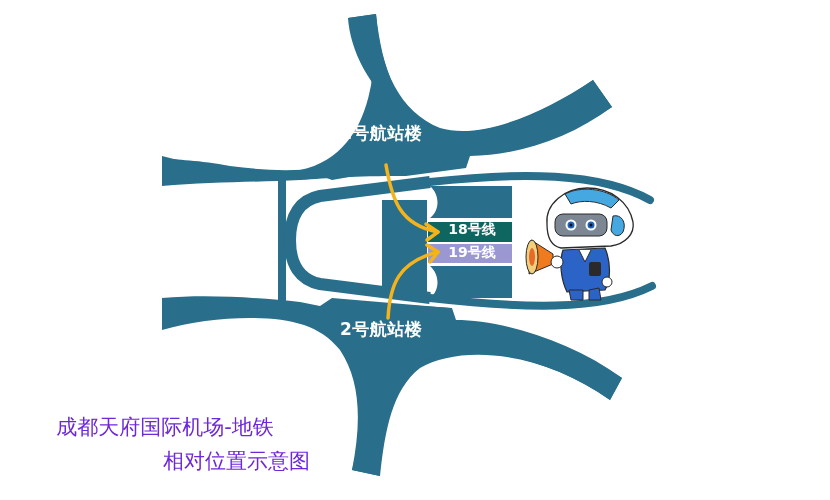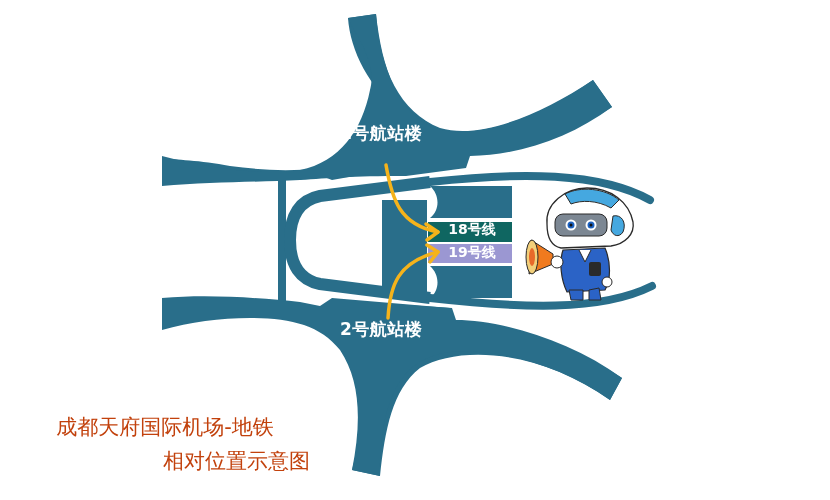--- a/index.html
+++ b/index.html
@@ -3,21 +3,21 @@
   <meta charset="utf-8">
   <style>
     html, body { margin: 0; padding: 0; background: #ffffff; }
     body { width: 830px; height: 500px; position: relative; overflow: hidden;
            font-family: "DejaVu Sans", "Liberation Sans", sans-serif; }
     .map-svg { position: absolute; left: 0; top: 0; width: 830px; height: 500px; }
     .terminal-label { position: absolute; color: #ffffff; font-weight: bold; font-size: 17px;
                       letter-spacing: 0.5px; white-space: nowrap; }
     .line-badge { position: absolute; color: #ffffff; font-weight: bold; font-size: 14px;
                   white-space: nowrap; display: flex; align-items: center; justify-content: center; }
-    .caption { position: absolute; left: 20px; width: 290px; text-align: center; color: #c2410c;
+    .caption { position: absolute; left: 20px; width: 290px; text-align: center; color: #6d28d9;
                font-size: 21px; line-height: 34px; }
     .mascot { position: absolute; left: 525px; top: 182px; width: 120px; height: 125px; }
   </style>
 </head>
 <body>
 
 <svg class="map-svg" viewBox="0 0 830 500">
   <g fill="#296e8a">
 
     <path d="M348,18 L376,14 C380,70 400,112 440,128 C480,140 540,115 593,80 L612,107 C570,135 520,152 470,152 L466,160 L330,176 L320,168 C290,172 260,170 230,166 C200,160 175,160 162,158 L162,185 C200,178 240,175 278,178 L300,180 L316,174 L332,180 L400,168 C420,150 420,120 400,110 C370,90 350,50 348,18 Z"></path>

